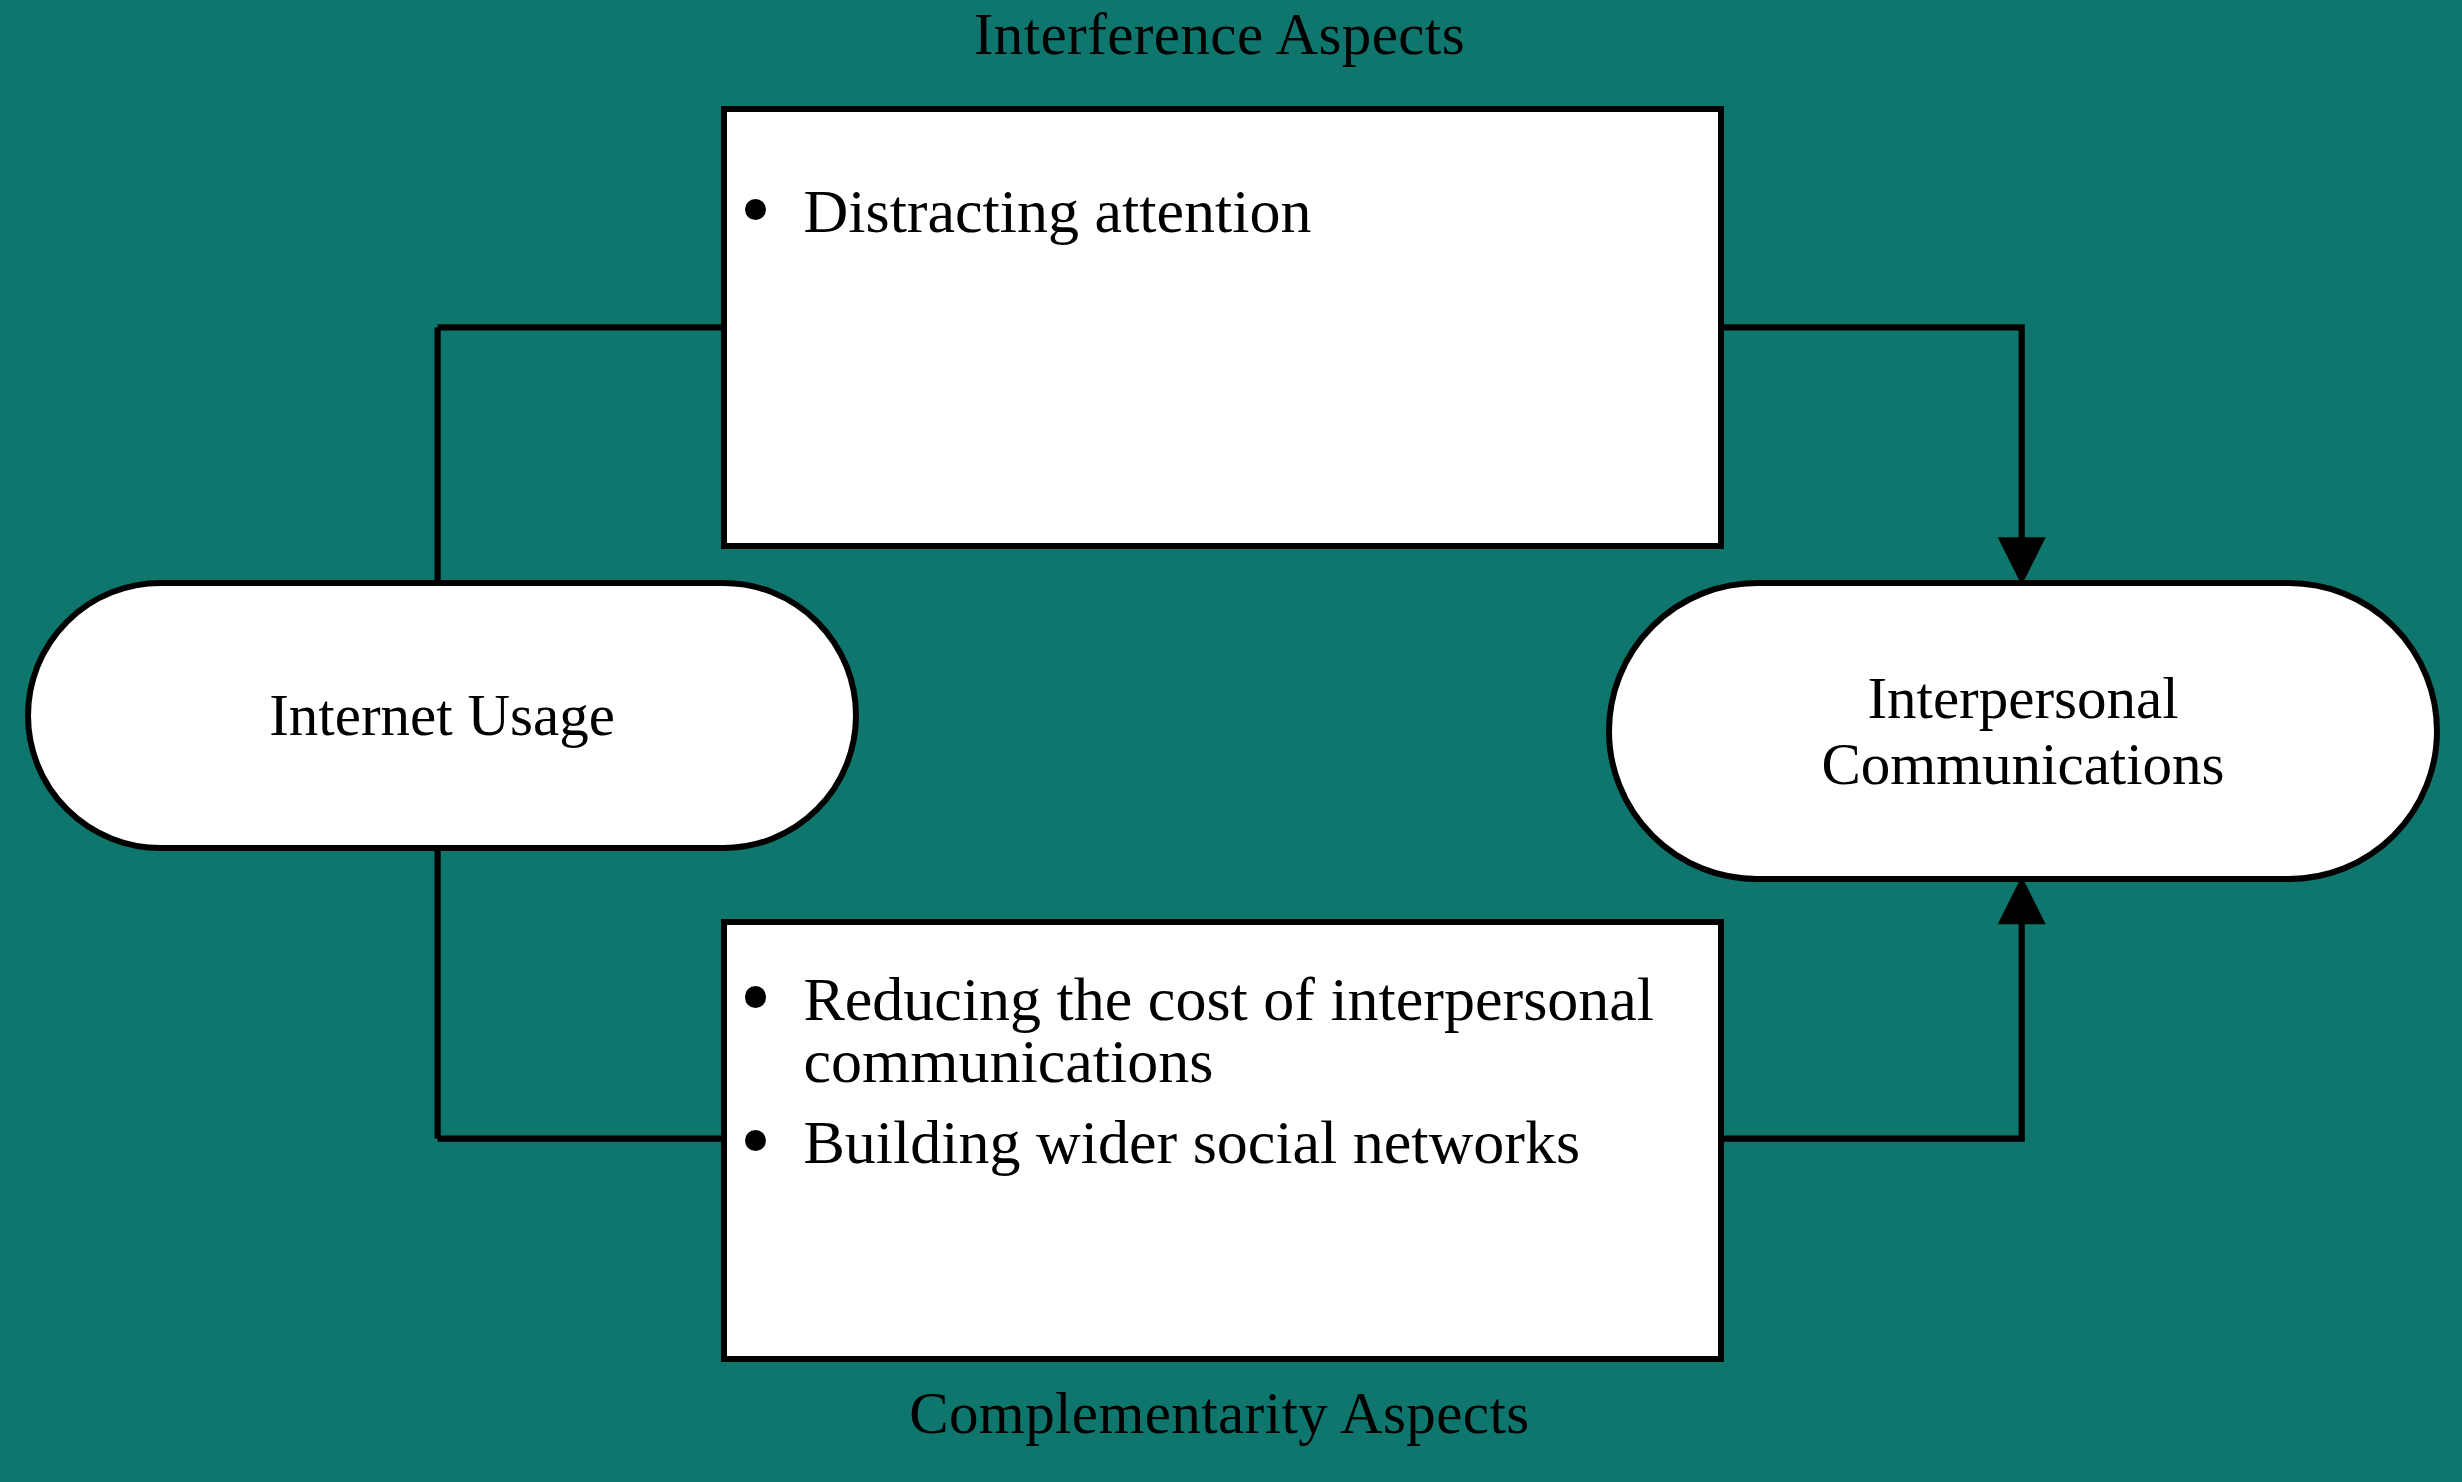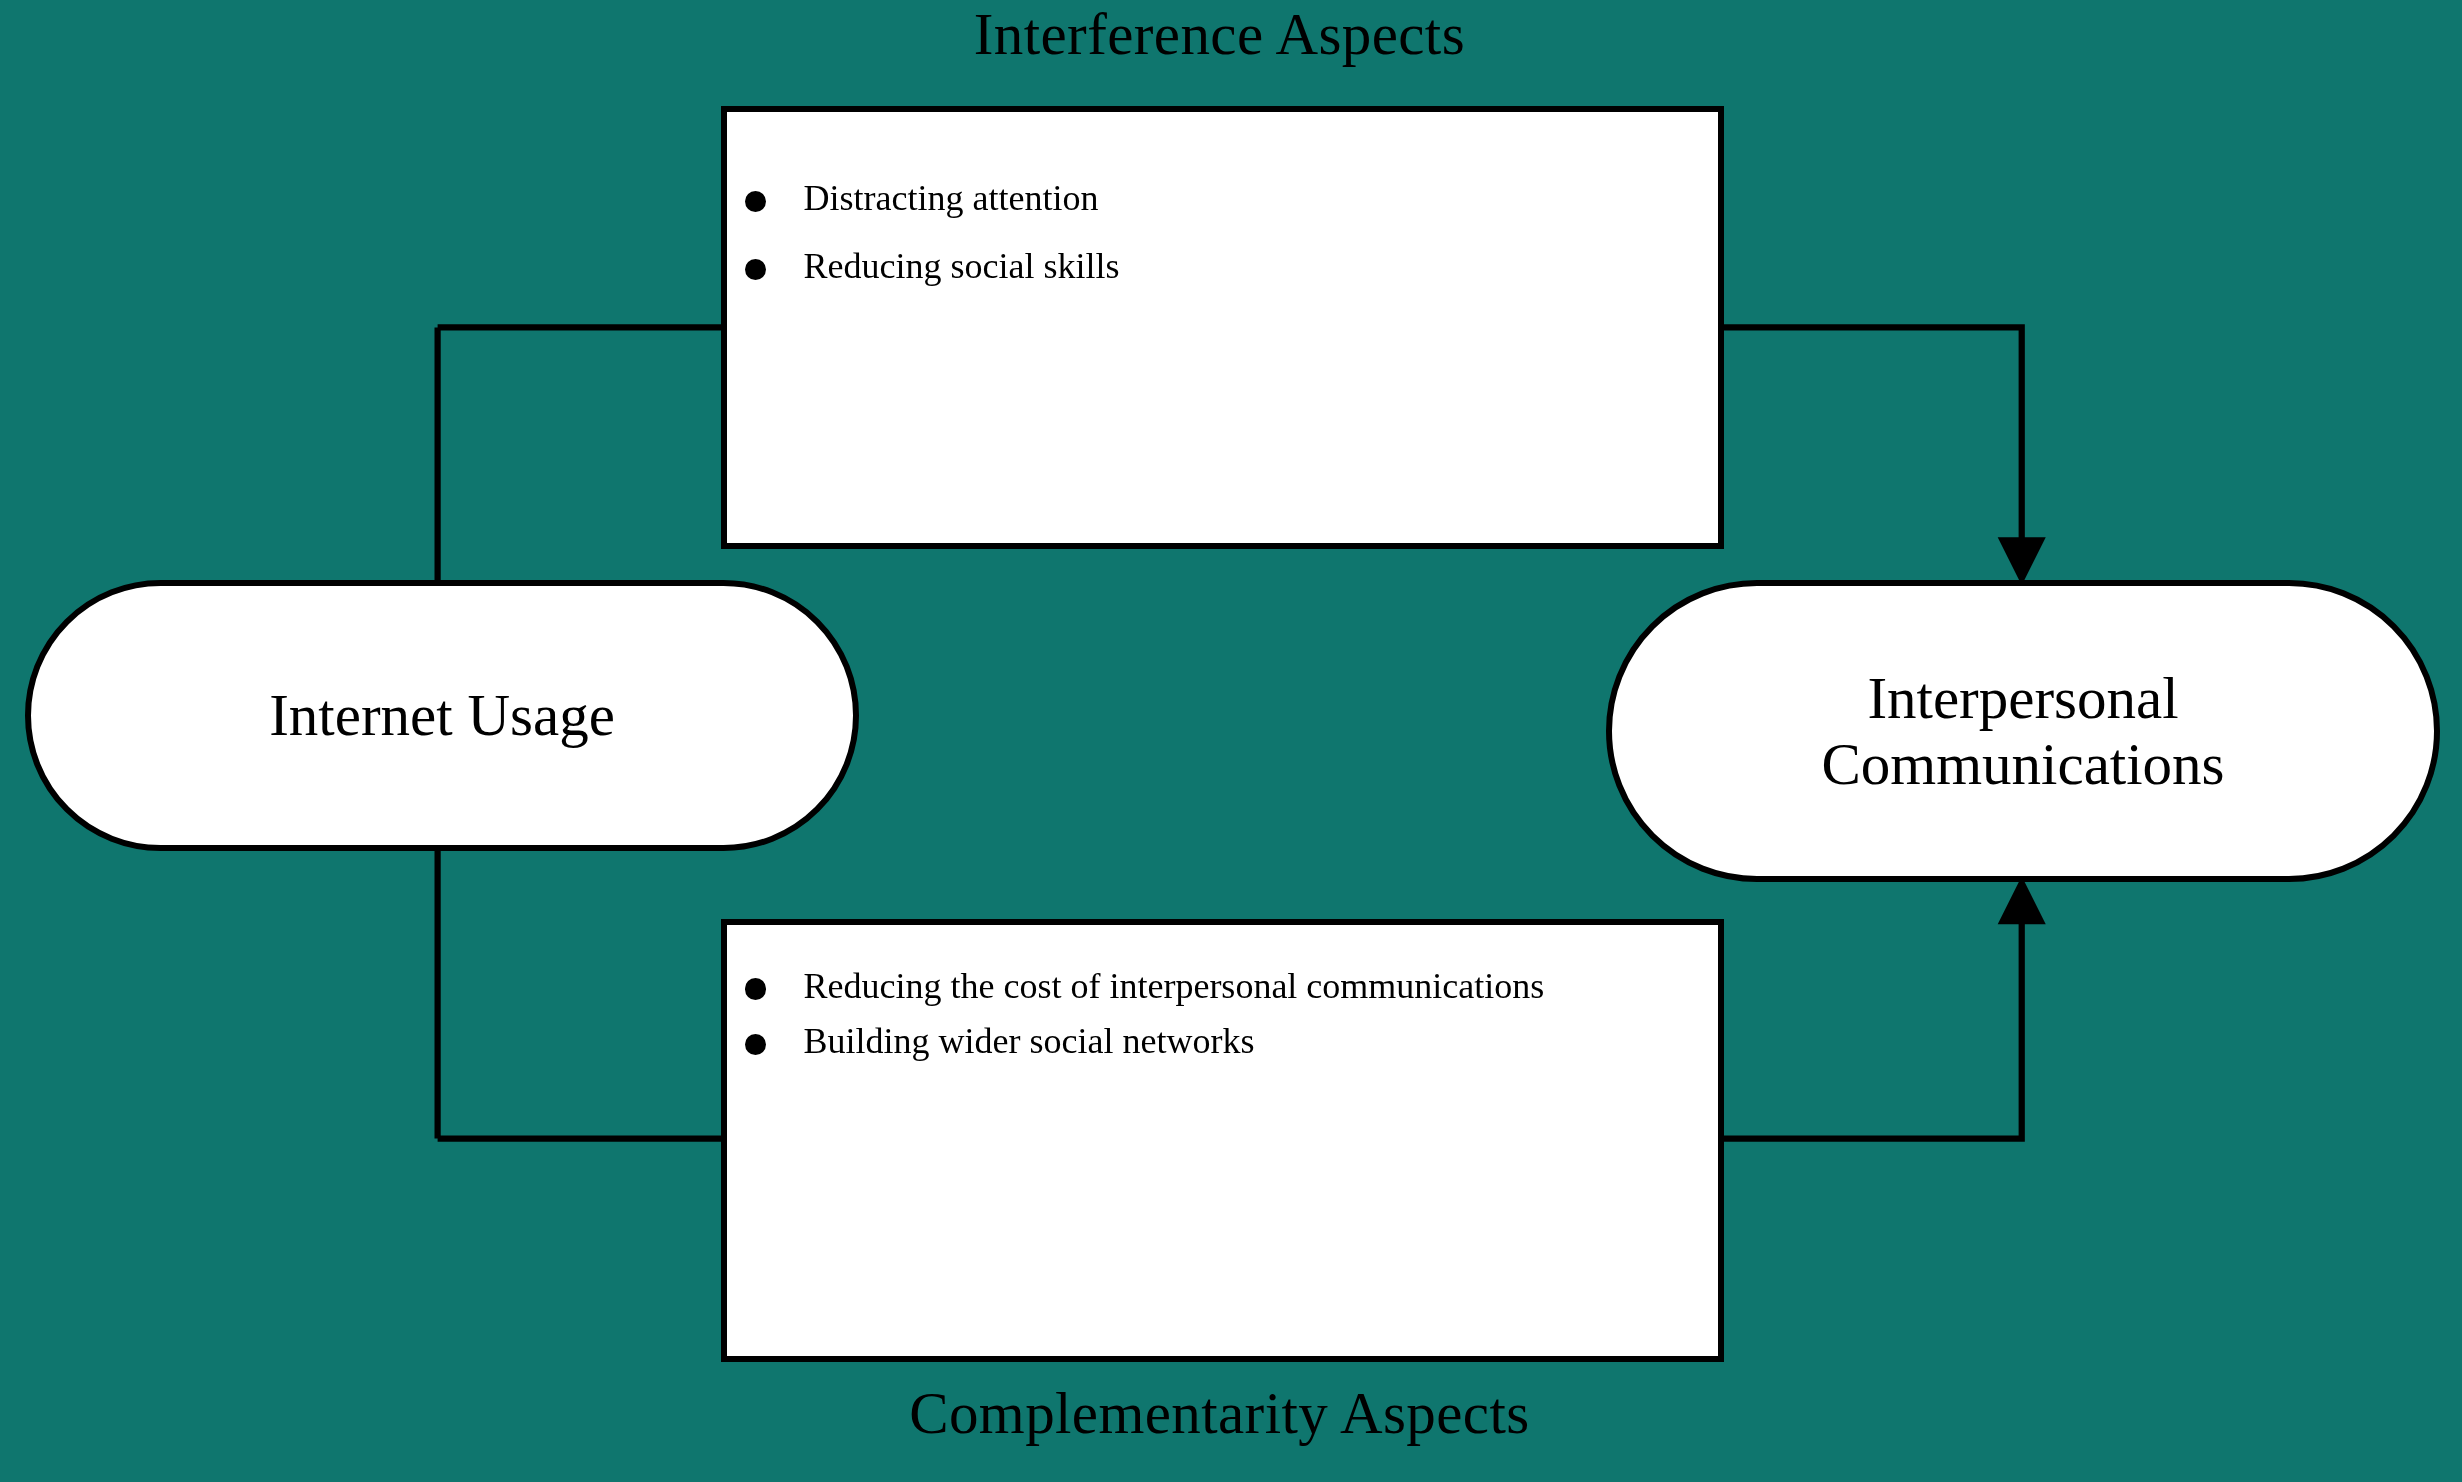--- a/index.html
+++ b/index.html
@@ -55,21 +55,21 @@
     list-style: none;
     margin: 0;
     padding: 0;
   }
   #list-interference   { top: 68px; }
   #list-complementarity { top: 10.7px; margin-top: 32px; }
 
   .bullet-item {
     position: relative;
     padding-left: 64px;
-    font-size: 36px;
+    font-size: 62px;
     line-height: 1.0;
     margin-bottom: 32px;
   }
   #list-complementarity .bullet-item { margin-bottom: 19.6px; }
 
   .bullet-item .dot {
     position: absolute;
     left: 5.3px;
     top: 0.30em;
     width: 21.4px;
@@ -130,24 +130,20 @@
   </svg>
 
   <div id="caption-top" class="caption">Interference Aspects</div>
 
   <div id="box-interference" class="aspect-box">
     <ul id="list-interference" class="bullet-list">
       <li class="bullet-item">
         <span class="dot"></span>
         <span class="txt">Distracting attention</span>
       </li>
-      <li class="bullet-item">
-        <span class="dot"></span>
-        <span class="txt">Reducing social skills</span>
-      </li>
     </ul>
   </div>
 
   <div id="node-internet-usage" class="stadium">
     <span class="node-label">Internet Usage</span>
   </div>
 
   <div id="node-interpersonal" class="stadium">
     <span class="node-label">Interpersonal
 Communications</span>

